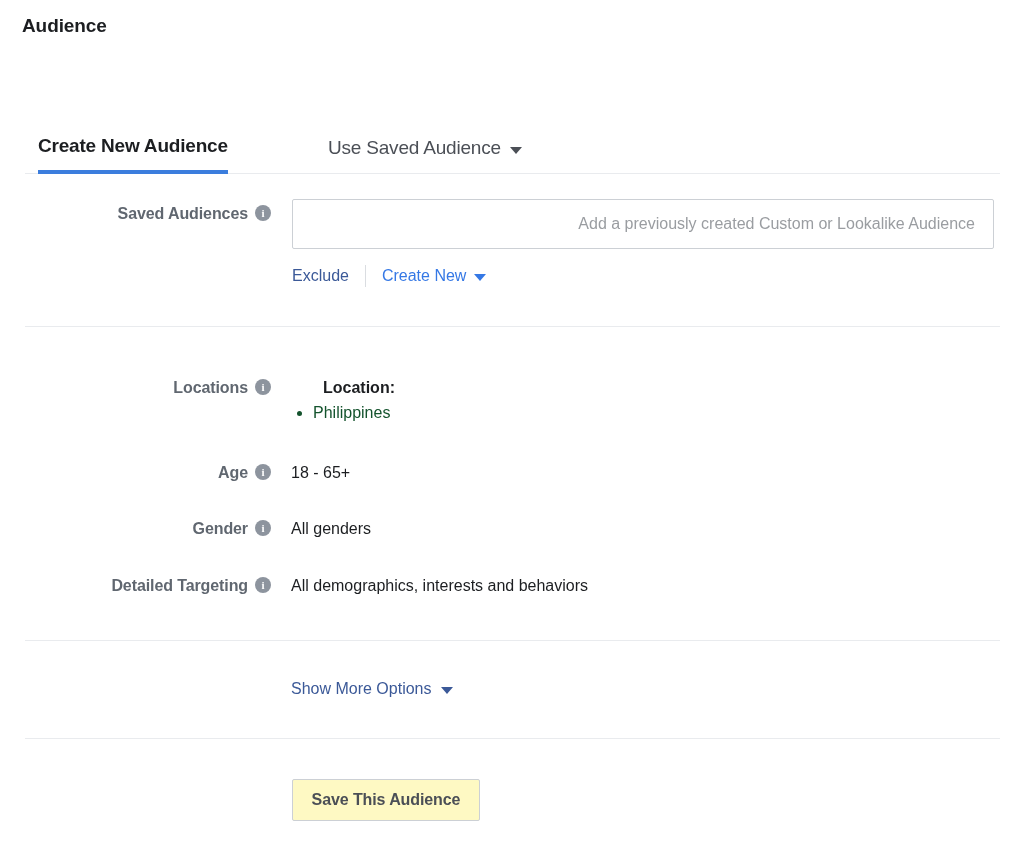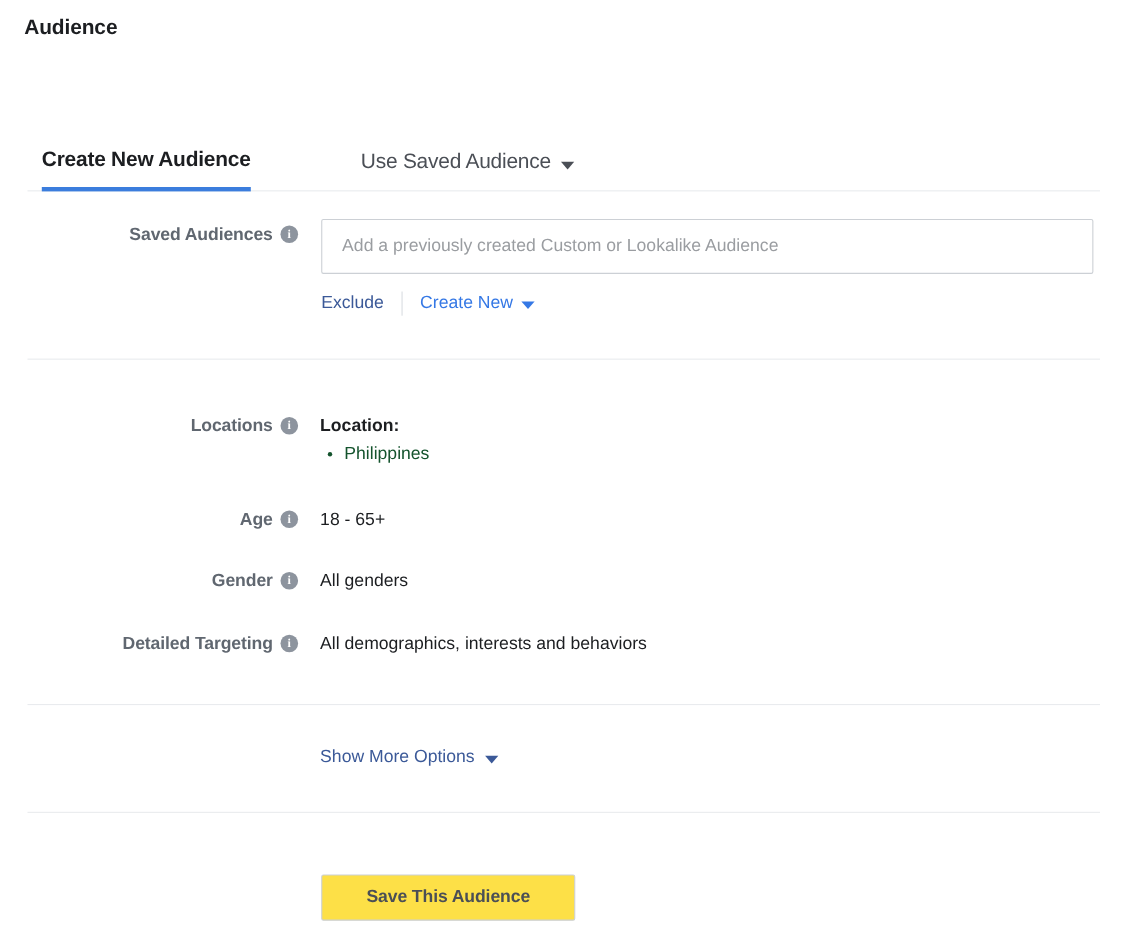--- a/index.html
+++ b/index.html
@@ -61,58 +61,57 @@
   .value {
     position: absolute; left: 291px; font-size: 16px; color: #1c1e21;
     line-height: 22px;
   }
 
   
   .ca-input {
     position: absolute; left: 292px; top: 199px; width: 702px; height: 50px;
     border: 1px solid #ccd0d5; border-radius: 2px; background: #ffffff;
     font-size: 16px; color: #1c1e21; padding: 12px 18px;
-    font-family: "Liberation Sans", sans-serif; outline: none;
+    font-family: "Liberation Sans", sans-serif; outline: none; text-align: right;
   }
   .ca-input::placeholder { color: #9a9da1; }
   .ca-actions { position: absolute; left: 292px; top: 265px; display: flex; align-items: center; }
   .ca-exclude {
     font-size: 16px; color: #3b5998; cursor: pointer; text-decoration: none;
   }
   .ca-sep { width: 1px; height: 22px; background: #dadde1; margin: 0 16px; }
   .ca-create {
     font-size: 16px; color: #3578e5; cursor: pointer; text-decoration: none;
     display: flex; align-items: center;
   }
   .ca-create .caret { border-top-width: 7px; margin-left: 8px; top: 1px; }
 
   
   .divider { position: absolute; left: 25px; width: 975px; height: 1px; background: #e9ebee; }
 
   
-  .loc-head { font-weight: bold; color: #1c1e21; font-size: 16px; line-height: 22px; }
+  .loc-head { font-weight: bold; color: #1c1e21; font-size: 16px; line-height: 22px; margin-left: 32px; }
   .loc-list { margin: 2px 0 0 0; padding-left: 22px; list-style: disc; }
   .loc-list li { font-size: 16px; color: #14532d; line-height: 24px; }
 
   
   .showmore {
     position: absolute; left: 291px; top: 680px;
     font-size: 16px; color: #3b5998; cursor: pointer;
     display: flex; align-items: center; text-decoration: none;
   }
   .showmore .caret { border-top-width: 7px; margin-left: 9px; top: 1px; }
 
   
   .savebtn {
-    position: absolute; left: 292px; top: 779px; width: 231px; height: 42px;
-    background: #fde047; border: 1px solid #ccd0d5; border-radius: 2px;
+    position: absolute; left: 292px; top: 779px; width: 188px; height: 42px;
+    background: #fef9c3; border: 1px solid #ccd0d5; border-radius: 2px;
     font-family: "Liberation Sans", sans-serif;
     font-size: 16px; font-weight: bold; color: #4b4f56; cursor: pointer;
     letter-spacing: -0.1px;
-    margin-top: 16px;
   }
 </style>
 </head>
 <body>
 
 <div class="page">
 
   <div class="hdr">
     <div class="hdr-title">Audience</div>
   </div>

